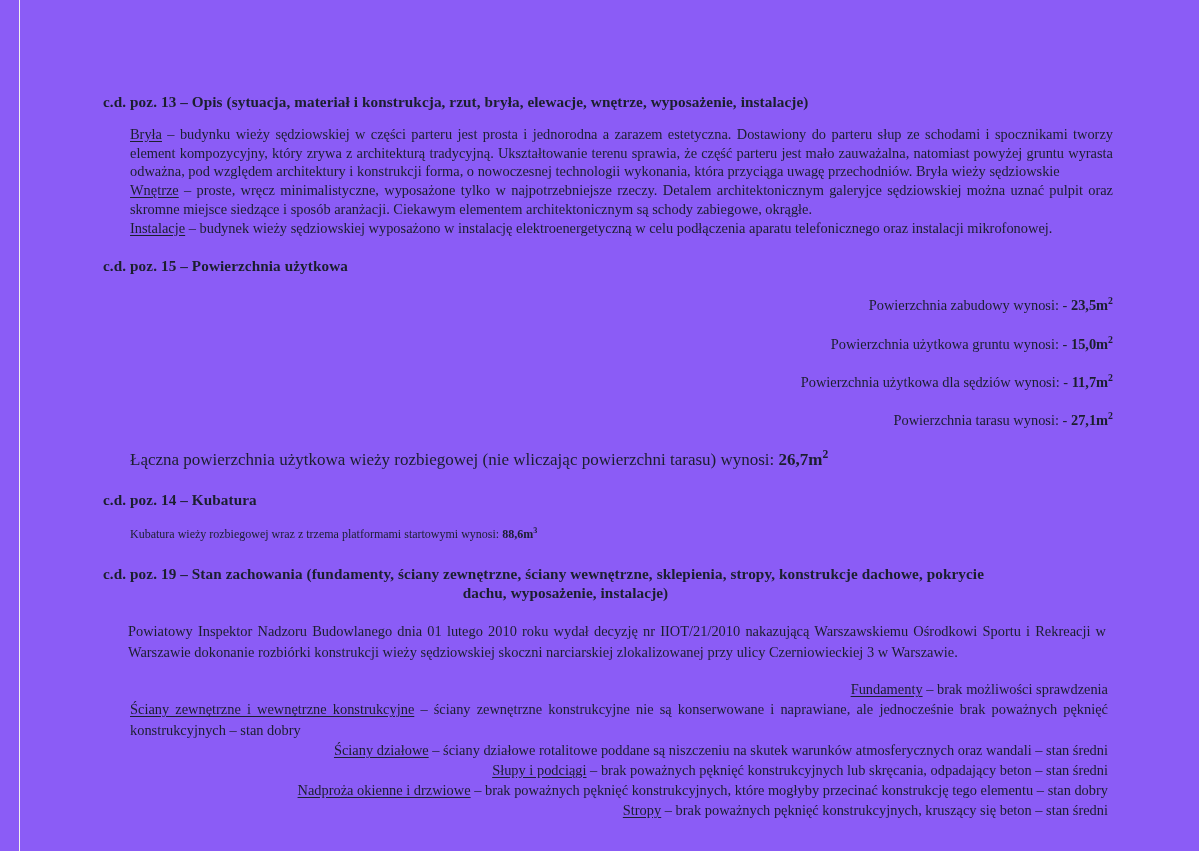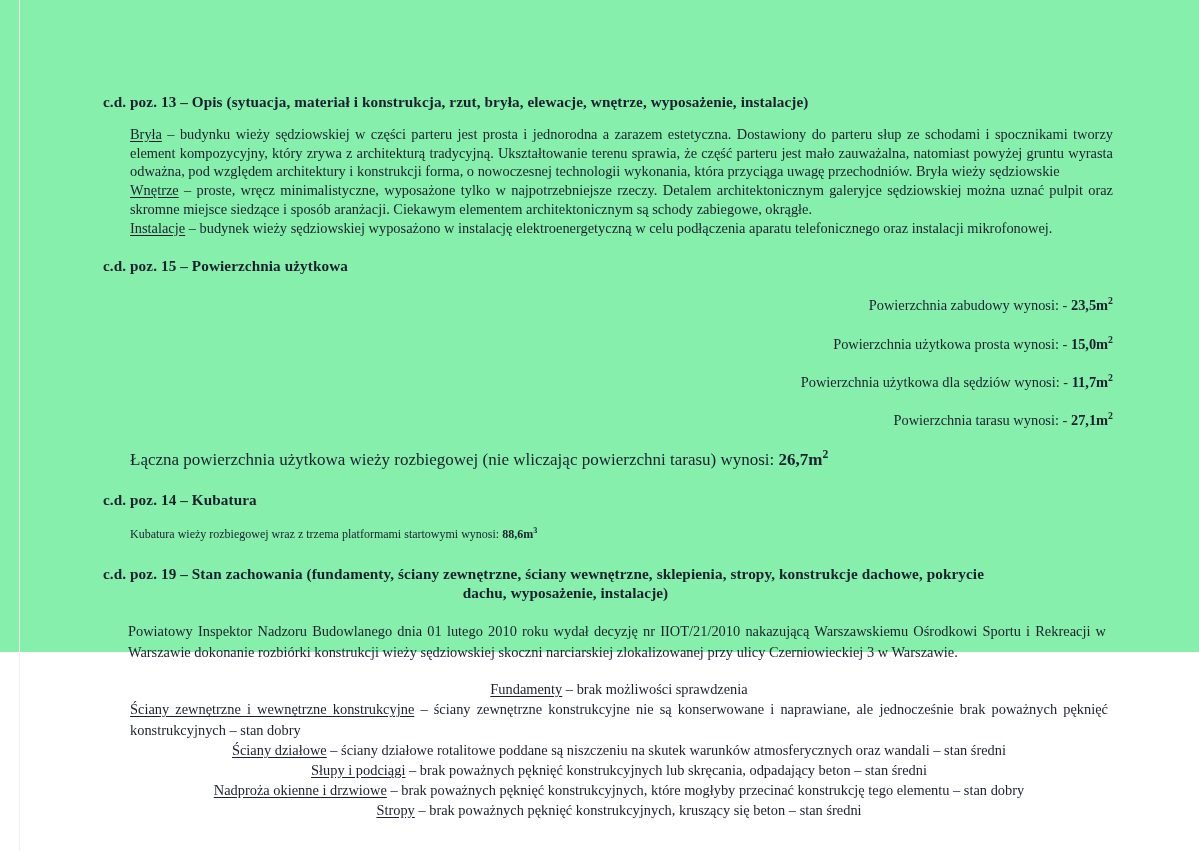--- a/index.html
+++ b/index.html
@@ -13,22 +13,22 @@
     background: #ffffff;
     font-family: "Liberation Serif", "DejaVu Serif", serif;
     color: #1b1f2e;
     overflow: hidden;
   }
 
   
   .page {
     position: relative;
     width: 1199px;
-    height: 652px;
-    background: #86efac;
+    height: 851px;
+    background: #8b5cf6;
     box-sizing: border-box;
   }
   .scan-edge {
     position: absolute;
     left: 19px;
     top: 0;
     width: 1px;
     height: 851px;
     background: #f0f0f0;
   }
@@ -129,21 +129,21 @@
     width: 978px;
     font-size: 14.4px;
     line-height: 1.40;
   }
   .condition-list .condition-item {
     margin: 0;
     text-align: justify;
     text-justify: inter-word;
   }
   .condition-list .condition-item.flush {
-    text-align: center;
+    text-align: right;
   }
 
   
   .gap-after-heading-13 { height: 14px; }
   .gap-before-h15 { height: 19px; }
   .gap-after-h15 { height: 21px; }
   .gap-before-total { height: 19px; }
   .gap-before-h14 { height: 19px; }
   .gap-after-h14 { height: 18px; }
   .gap-before-h19 { height: 22px; }
@@ -173,21 +173,21 @@
     <div class="gap-before-h15"></div>
 
     <h2 class="section-heading">
       <span>c.d. poz. 15 – Powierzchnia użytkowa</span>
     </h2>
 
     <div class="gap-after-h15"></div>
 
     <div class="measure-list">
       <p class="measure-row"><span>Powierzchnia zabudowy wynosi: - </span><span class="value"><span>23,5m</span><sup>2</sup></span></p>
-      <p class="measure-row"><span>Powierzchnia użytkowa prosta wynosi: - </span><span class="value"><span>15,0m</span><sup>2</sup></span></p>
+      <p class="measure-row"><span>Powierzchnia użytkowa gruntu wynosi: - </span><span class="value"><span>15,0m</span><sup>2</sup></span></p>
       <p class="measure-row"><span>Powierzchnia użytkowa dla sędziów wynosi: - </span><span class="value"><span>11,7m</span><sup>2</sup></span></p>
       <p class="measure-row"><span>Powierzchnia tarasu wynosi: - </span><span class="value"><span>27,1m</span><sup>2</sup></span></p>
     </div>
 
     <div class="gap-before-total"></div>
 
     <div class="total-row">
       <span>Łączna powierzchnia użytkowa wieży rozbiegowej (nie wliczając powierzchni tarasu) wynosi: </span><span class="value"><span>26,7m</span><sup>2</sup></span>
     </div>
 

